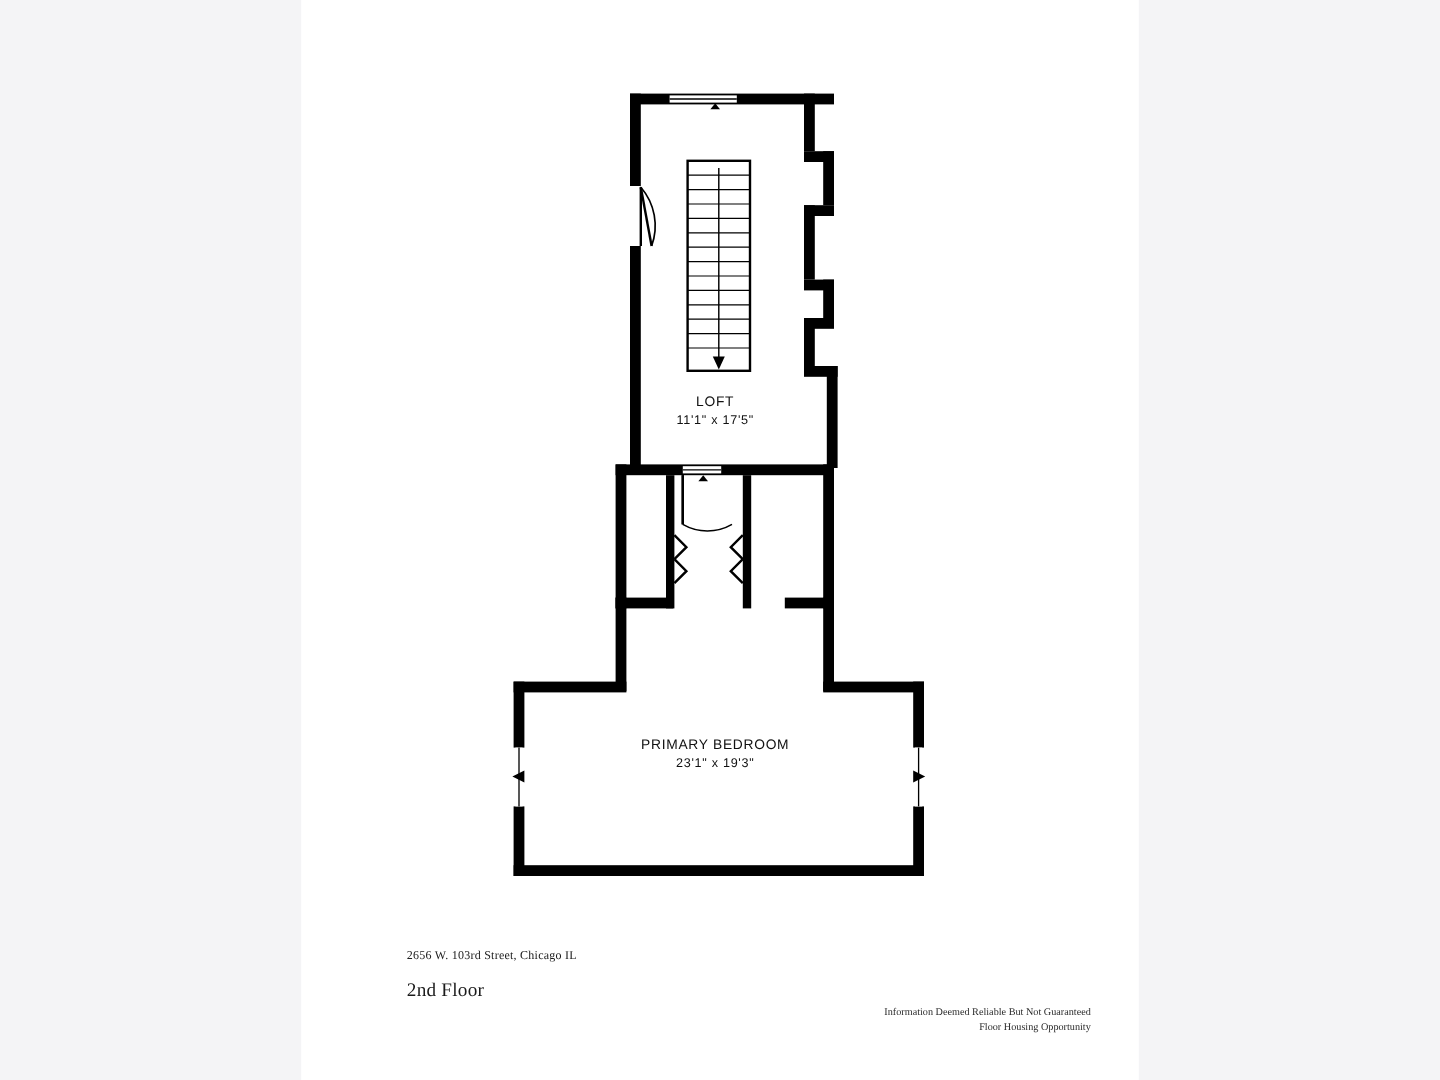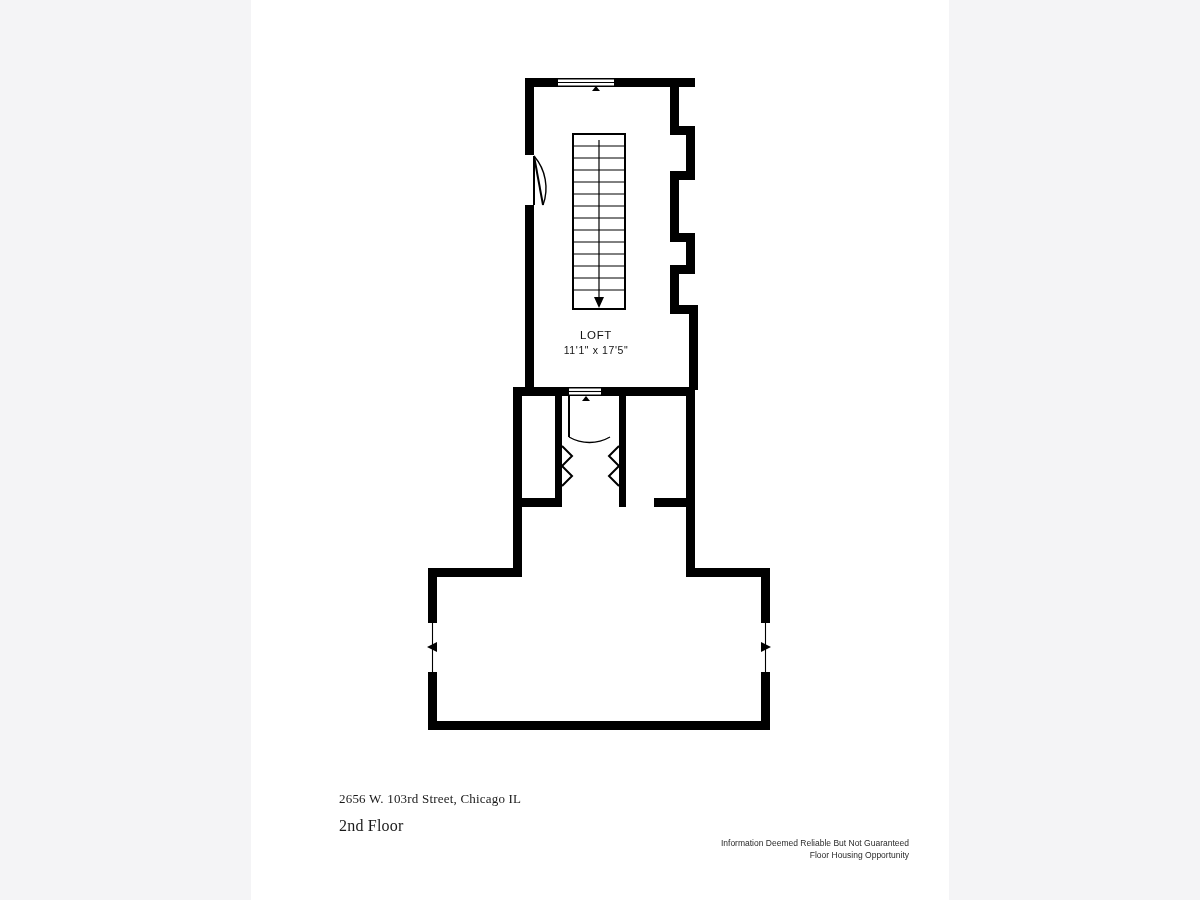--- a/index.html
+++ b/index.html
@@ -61,34 +61,34 @@
   }
   .caption {
     position: absolute;
     color: #1a1a1a;
     font-family: "Liberation Serif", serif;
     white-space: nowrap;
   }
   #address {
     left: 88px;
     top: 791px;
-    font-size: 13px;
+    font-size: 10px;
     letter-spacing: 0.2px;
   }
   #floor {
     left: 88px;
     top: 817px;
     font-size: 16px;
     letter-spacing: 0.2px;
   }
   .disclaimer {
     position: absolute;
     right: 40px;
     color: #2a2a2a;
-    font-family: Liberation Sans, sans-serif;
+    font-family: Liberation Serif, serif;
     font-size: 8.5px;
     text-align: center;
     white-space: nowrap;
   }
   #disc1 { top: 838px; }
   #disc2 { top: 850px; }
 </style>
 </head>
 <body>
 
@@ -222,20 +222,24 @@
         <path d="M 520 647 L 510 642 L 510 652 Z" fill="#000000"></path>
       </g>
 
     </svg>
 
     <div class="room-label" id="loft-label">
       <div class="room-name">LOFT</div>
       <div class="room-dims">11'1" x 17'5"</div>
     </div>
 
+    <div class="room-label" id="primary-label">
+      <div class="room-name">PRIMARY BEDROOM</div>
+      <div class="room-dims">23'1" x 19'3"</div>
+    </div>
 
     <div class="caption" id="address">2656 W. 103rd Street, Chicago IL</div>
     <div class="caption" id="floor">2nd Floor</div>
 
     <div class="disclaimer" id="disc1">Information Deemed Reliable But Not Guaranteed</div>
     <div class="disclaimer" id="disc2">Floor Housing Opportunity</div>
 
   </div>
 </div>
 

